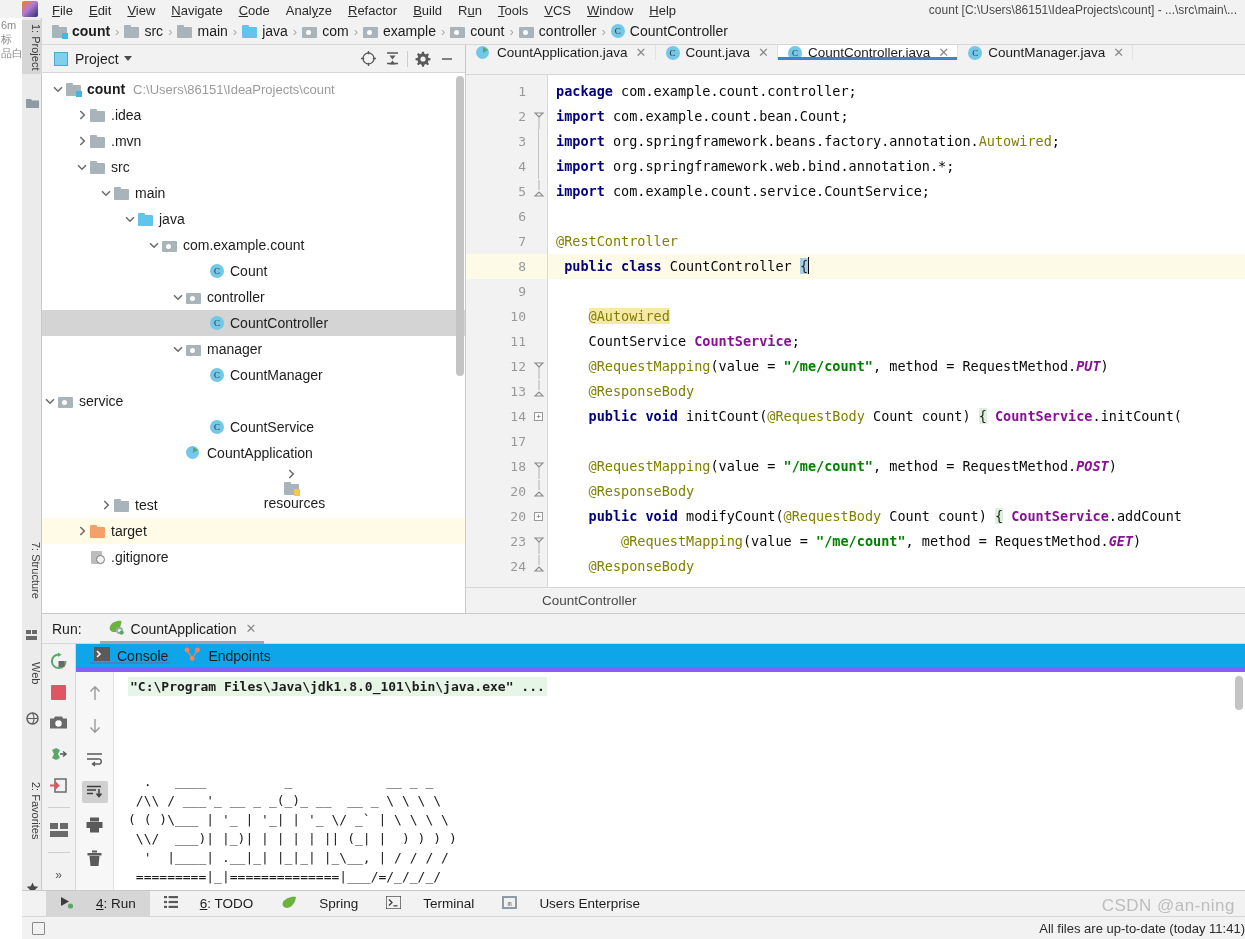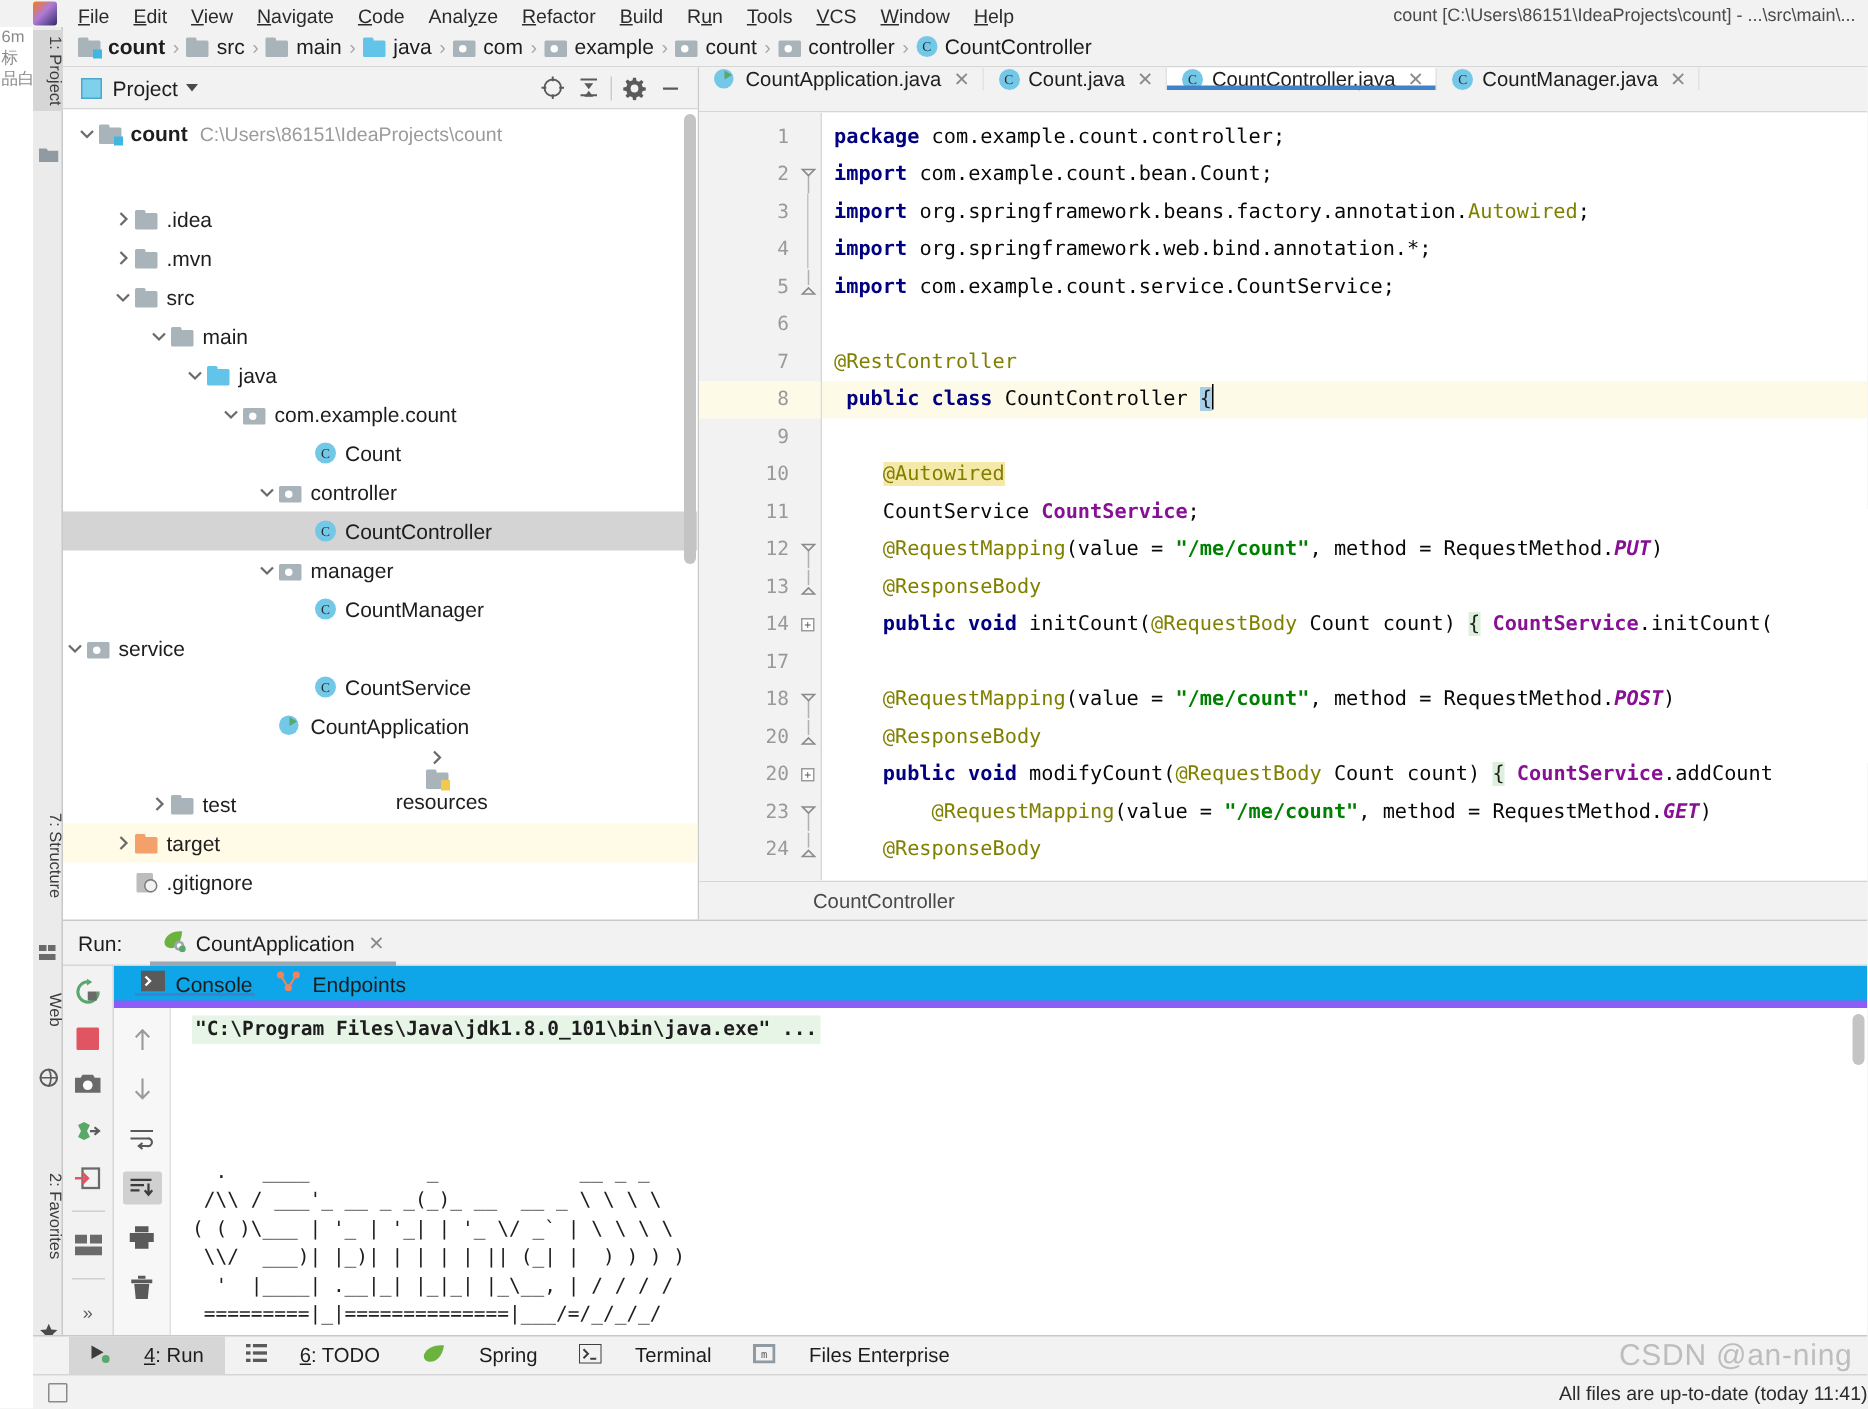--- a/index.html
+++ b/index.html
@@ -340,21 +340,21 @@
     background: #f2f2f2; border-top: 1px solid #d6d6d6;
     display: flex; align-items: center; padding-left: 10px;
     font-size: 13px; color: #2b2b2b; justify-content: space-between;
   }
   .sb-icon {
     width: 13px; height: 13px; border: 1.5px solid #8a8a8a; margin-right: 9px;
     border-radius: 1px;
   }
 
   .watermark {
-    position: absolute; right: 10px; bottom: 23px; font-size: 20px;
+    position: absolute; right: 10px; bottom: 23px; font-size: 17px;
     color: #bdbdbd; font-family: "Liberation Sans", sans-serif;
     letter-spacing: 0.5px; pointer-events: none;
   }
   .sq-red { width: 15px; height: 15px; background: #e05561; border-radius: 1px; }
 </style>
 </head>
 <body>
 
 <div id="app">
 
@@ -576,21 +576,21 @@
             <svg width="10" height="7" viewBox="0 0 10 7">
               <path d="M1 1.3L5 5.3 9 1.3" fill="none" stroke="#6a6a6a" stroke-width="1.5"></path>
             </svg>
           </span>
           <span class="ico folder folder-src">
             <i class="badge"></i>
           </span>
           <span class="tlabel bold">count</span>
           <span class="tpath">C:\Users\86151\IdeaProjects\count</span>
         </div>
-        <div class="trow" style="padding-left: 32px; margin-top: 31px;">
+        <div class="trow" style="padding-left: 32px;">
           <span class="arrow">
             <svg width="7" height="10" viewBox="0 0 7 10">
               <path d="M1.3 1L5.3 5 1.3 9" fill="none" stroke="#6a6a6a" stroke-width="1.5"></path>
             </svg>
           </span>
           <span class="ico folder"></span>
           <span class="tlabel">.idea</span>
         </div>
         <div class="trow" style="padding-left: 32px;">
           <span class="arrow">
@@ -1085,21 +1085,21 @@
       <span>Terminal</span>
     </div>
     <div class="btab">
       <span>
         <svg width="15" height="13" viewBox="0 0 15 13">
             <rect x="0" y="0" width="15" height="13" fill="#8f9aa3"></rect>
             <rect x="2" y="2" width="11" height="9" fill="#f2f2f2"></rect>
             <text x="7.5" y="9.5" font-size="7" text-anchor="middle" fill="#5a5a5a" font-family="monospace">m</text>
           </svg>
       </span>
-      <span>Files Enterprise</span>
+      <span>Users Enterprise</span>
     </div>
   </div>
 
   <div class="statusbar">
     <span class="sb-icon"></span>
     <span>All files are up-to-date (today 11:41)</span>
   </div>
 
   <div class="watermark">CSDN @an-ning</div>
 

